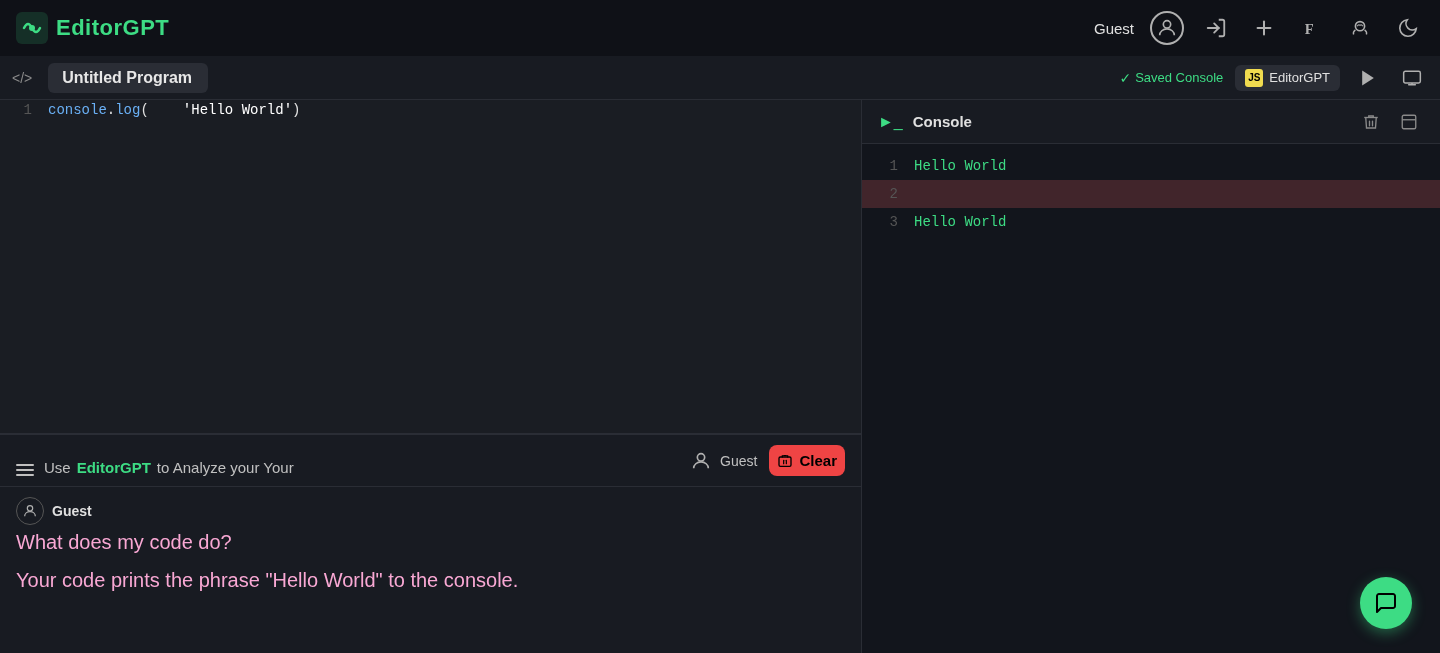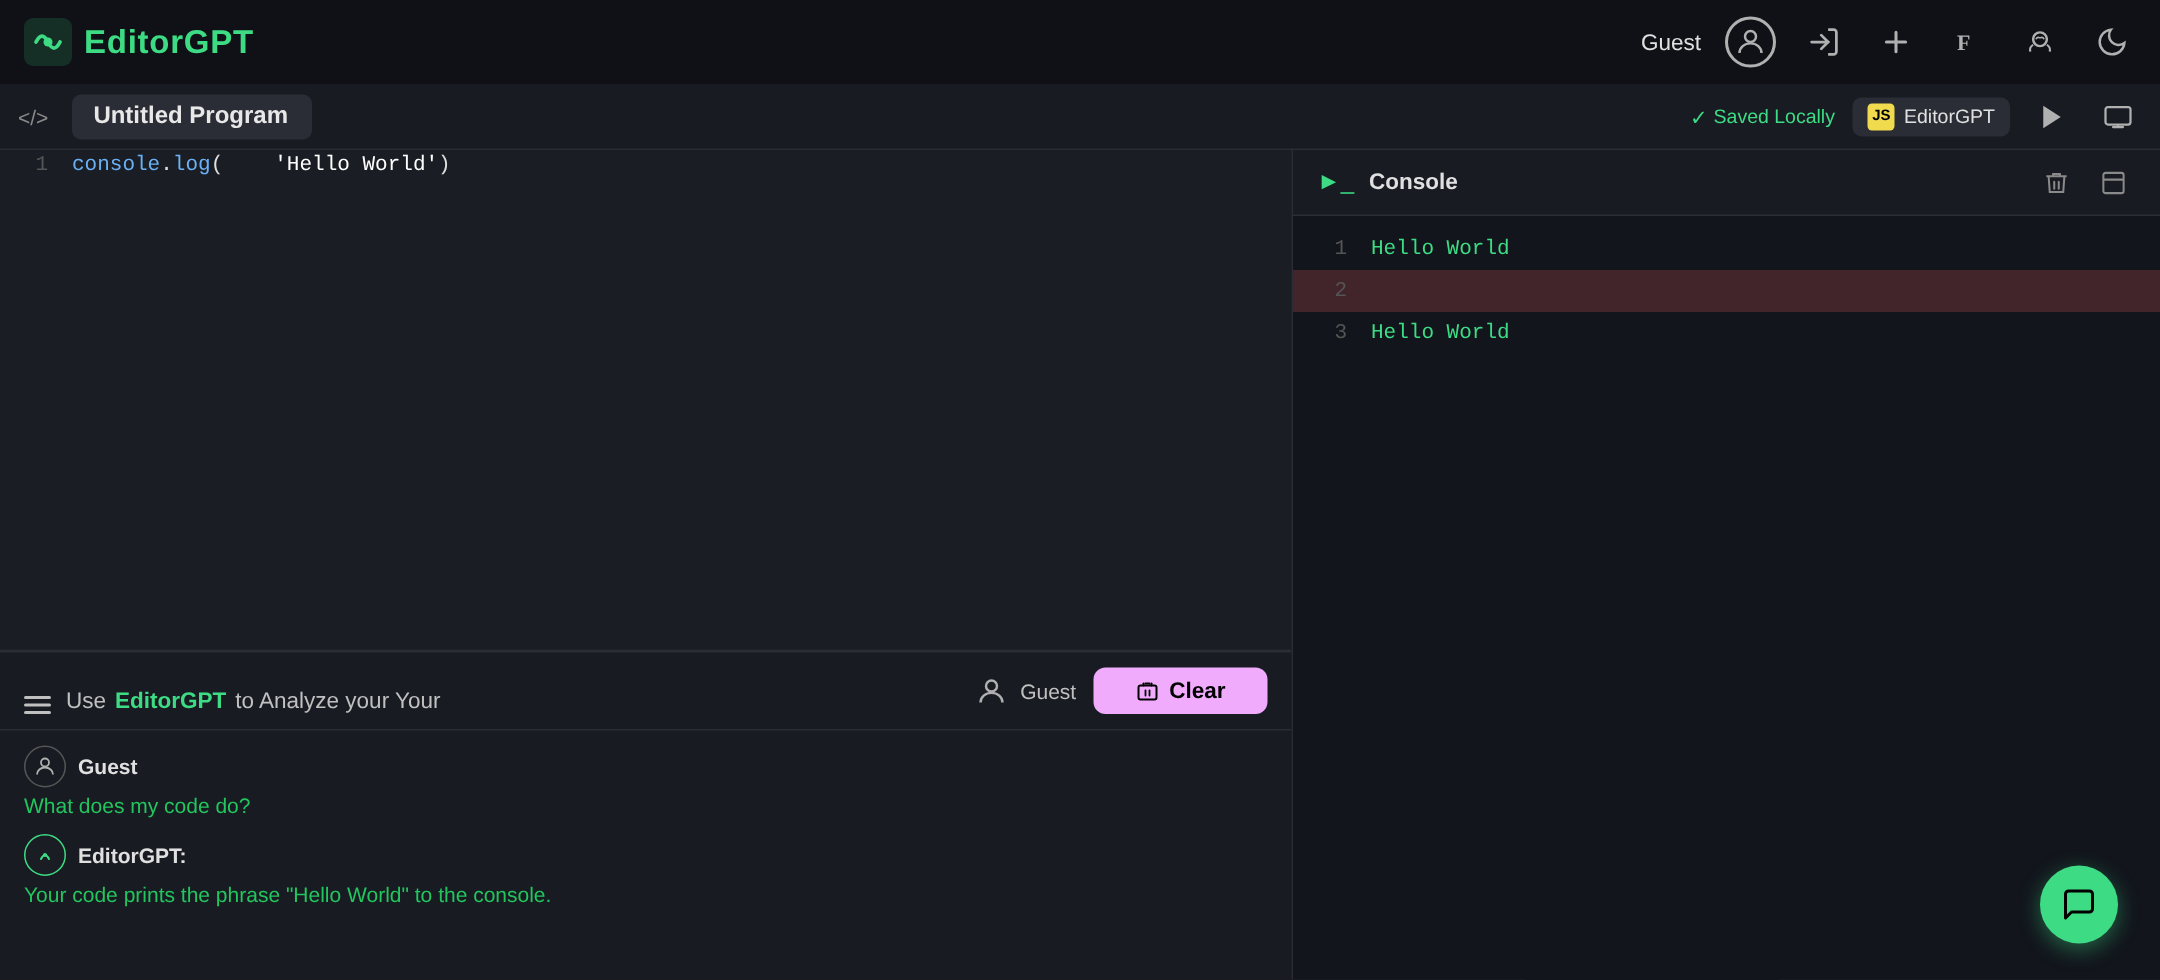--- a/index.html
+++ b/index.html
@@ -237,25 +237,25 @@
       display: flex;
       align-items: center;
       gap: 8px;
       color: #c0c0c0;
       font-size: 14px;
     }
     .clear-btn {
       display: flex;
       align-items: center;
       gap: 6px;
-      background: #f0abfc;
+      background: #ef4444;
       color: #000;
       border: none;
       border-radius: 8px;
-      padding: 7px 28px;
+      padding: 7px 8px;
       font-size: 15px;
       font-weight: 600;
       cursor: pointer;
     }
 
     .chat-messages {
       flex: 1;
       overflow-y: auto;
       padding: 10px 16px;
       display: flex;
@@ -286,22 +286,22 @@
       font-size: 16px;
       color: #b0b0b0;
       flex-shrink: 0;
     }
     .msg-avatar.gpt-avatar {
       background: #1a1d23;
       border: 1.5px solid #3ddc84;
       color: #3ddc84;
     }
     .msg-text {
-      color: #22c55e;
-      font-size: 14px;
+      color: #f9a8d4;
+      font-size: 20px;
       padding-left: 0;
       line-height: 1.5;
     }
 
     
     .console-side {
       flex: 1;
       display: flex;
       flex-direction: column;
       background: #12151c;
@@ -457,21 +457,21 @@
   </div>
 </div>
 
 <div class="toolbar">
   <span class="code-icon">&lt;/&gt;</span>
   <div class="title-wrapper">
     <button class="program-title">Untitled Program</button>
   </div>
   <div class="saved-status">
     <span class="check">✓</span>
-    <span>Saved Locally</span>
+    <span>Saved Console</span>
   </div>
   <div class="lang-badge">
     <div class="js-icon">JS</div>
     <span>EditorGPT</span>
   </div>
   <button class="run-btn" title="Run">
     <svg width="20" height="20" viewBox="0 0 24 24" fill="none">
       <polygon points="5,3 19,12 5,21" fill="#b0b0b0"></polygon>
     </svg>
   </button>
@@ -542,29 +542,20 @@
                 <circle cx="12" cy="8" r="4" stroke="#b0b0b0" stroke-width="1.8"></circle>
                 <path d="M4 20c0-4 3.6-7 8-7s8 3 8 7" stroke="#b0b0b0" stroke-width="1.8" fill="none"></path>
               </svg>
             </div>
             <span>Guest</span>
           </div>
           <p class="msg-text">What does my code do?</p>
         </div>
 
         <div class="chat-msg">
-          <div class="msg-header">
-            <div class="msg-avatar gpt-avatar">
-              <svg width="16" height="16" viewBox="0 0 24 24" fill="none">
-                <path d="M8 16 Q12 8 16 16" stroke="#3ddc84" stroke-width="2" fill="none" stroke-linecap="round"></path>
-                <circle cx="12" cy="12" r="2" fill="#3ddc84"></circle>
-              </svg>
-            </div>
-            <span>EditorGPT:</span>
-          </div>
           <p class="msg-text">Your code prints the phrase "Hello World" to the console.</p>
         </div>
       </div>
     </div>
   </div>
 
   <div class="console-side" style="position:relative;">
     <div class="console-header">
       <span style="color:#3ddc84; font-size:16px;">►_</span>
       <span class="console-title">

